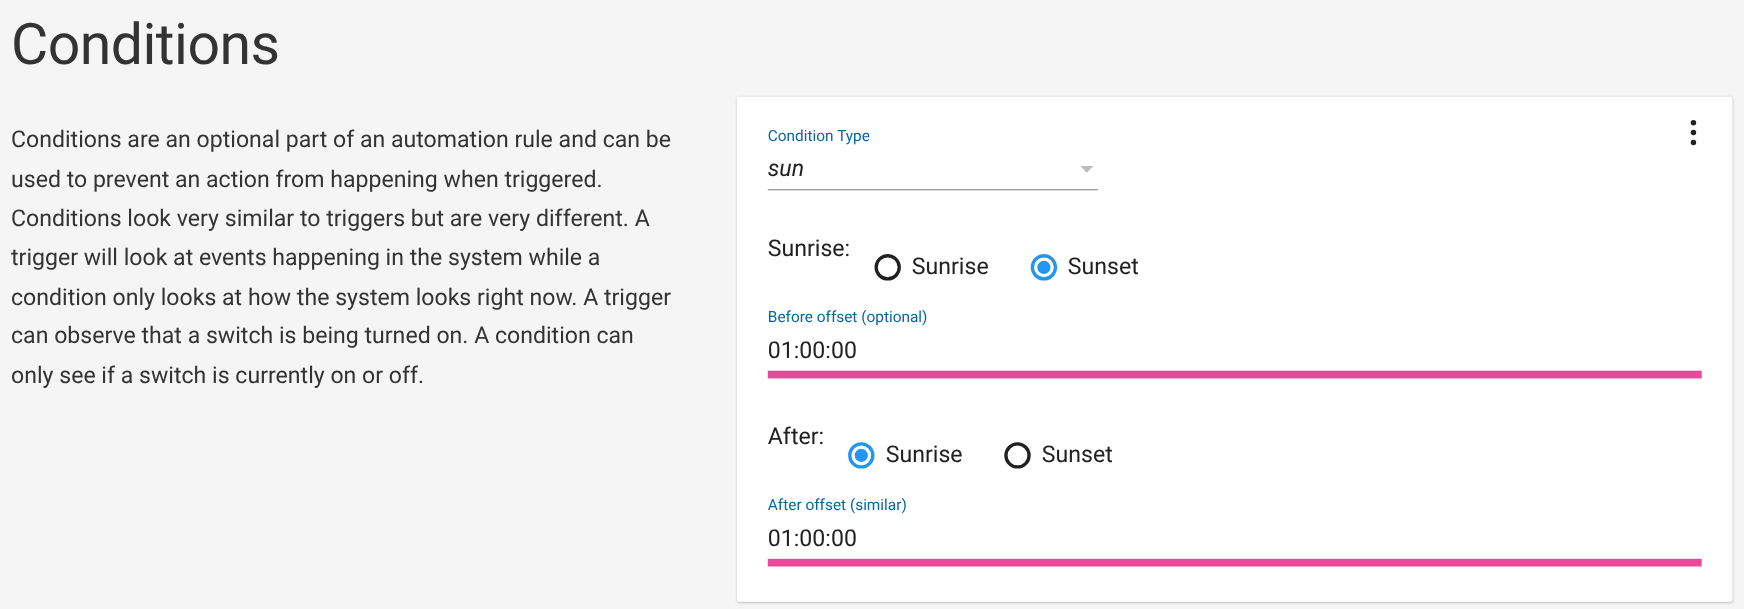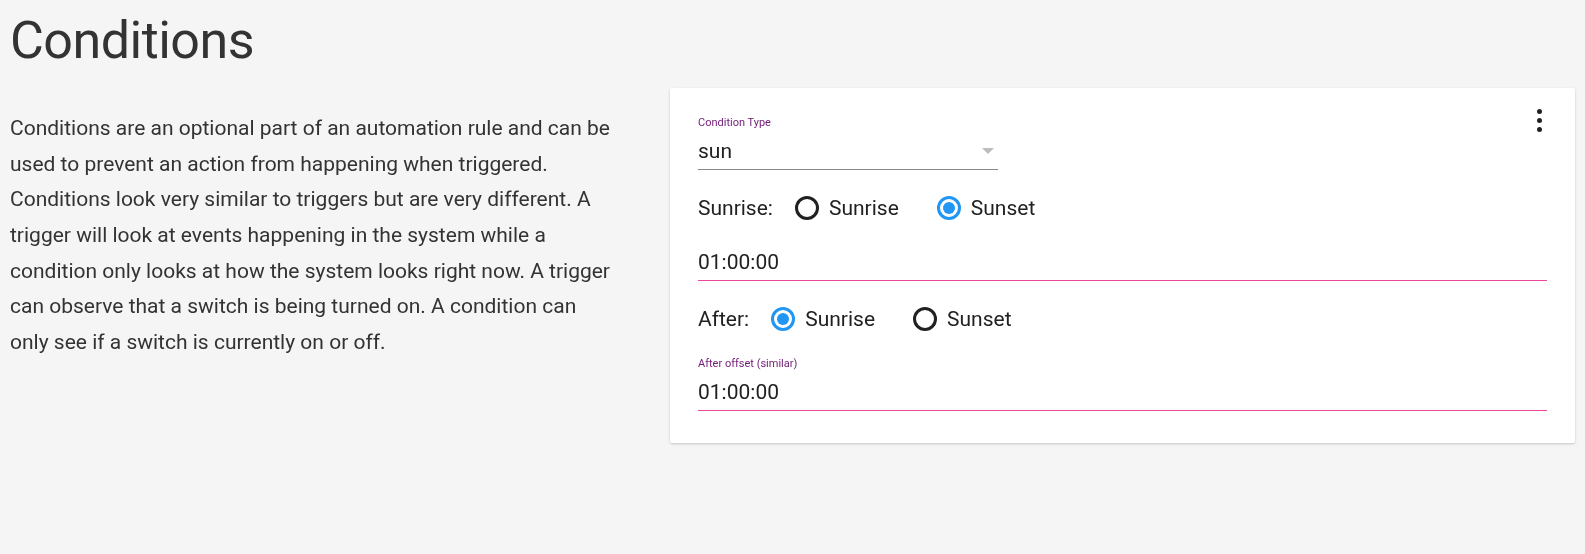--- a/index.html
+++ b/index.html
@@ -61,37 +61,38 @@
     cursor: pointer;
     gap: 4px;
   }
   .menu-btn span {
     width: 5px;
     height: 5px;
     background: #212121;
     border-radius: 50%;
   }
   .field-label-sm {
-    font-size: 11px;
-    color: #701a75;
+    font-size: 14px;
+    color: #0369a1;
     margin-bottom: 6px;
   }
   .select-row {
     display: flex;
     align-items: center;
     border-bottom: 1px solid #888;
     width: 300px;
     padding: 4px 0 6px 0;
     margin-bottom: 26px;
     cursor: pointer;
   }
   .select-value {
     font-size: 21px;
     color: #212121;
     flex: 1;
+    font-style: italic;
   }
   .dropdown-arrow {
     width: 0; height: 0;
     border-left: 6px solid transparent;
     border-right: 6px solid transparent;
     border-top: 6px solid #bdbdbd;
     margin-right: 4px;
   }
   .radio-row {
     display: flex;
@@ -103,20 +104,21 @@
     font-size: 21px;
     color: #212121;
     margin-right: 4px;
   }
   .radio-option {
     display: flex;
     align-items: center;
     gap: 10px;
     cursor: pointer;
     margin-right: 20px;
+    margin-top: 32px;
   }
   .radio-circle {
     width: 24px;
     height: 24px;
     border: 3px solid #212121;
     border-radius: 50%;
     position: relative;
   }
   .radio-circle.selected {
     border-color: #2196f3;
@@ -132,21 +134,21 @@
   }
   .radio-label {
     font-size: 21px;
     color: #212121;
   }
   .offset-block {
     margin-bottom: 26px;
   }
   .offset-input {
     border: none;
-    border-bottom: 1px solid #ec4899;
+    border-bottom: 7px solid #ec4899;
     font-size: 21px;
     color: #212121;
     width: 100%;
     padding: 4px 0 6px 0;
     outline: none;
     background: transparent;
     font-family: inherit;
   }
 </style>
 </head>
@@ -179,20 +181,21 @@
           <div class="radio-circle"></div>
           <span class="radio-label">Sunrise</span>
         </div>
         <div class="radio-option">
           <div class="radio-circle selected"></div>
           <span class="radio-label">Sunset</span>
         </div>
       </div>
 
       <div class="offset-block">
+        <div class="field-label-sm">Before offset (optional)</div>
         <input class="offset-input" type="text" value="01:00:00" style="">
       </div>
 
       <div class="radio-row">
         <span class="row-label">After:</span>
         <div class="radio-option">
           <div class="radio-circle selected"></div>
           <span class="radio-label">Sunrise</span>
         </div>
         <div class="radio-option">

